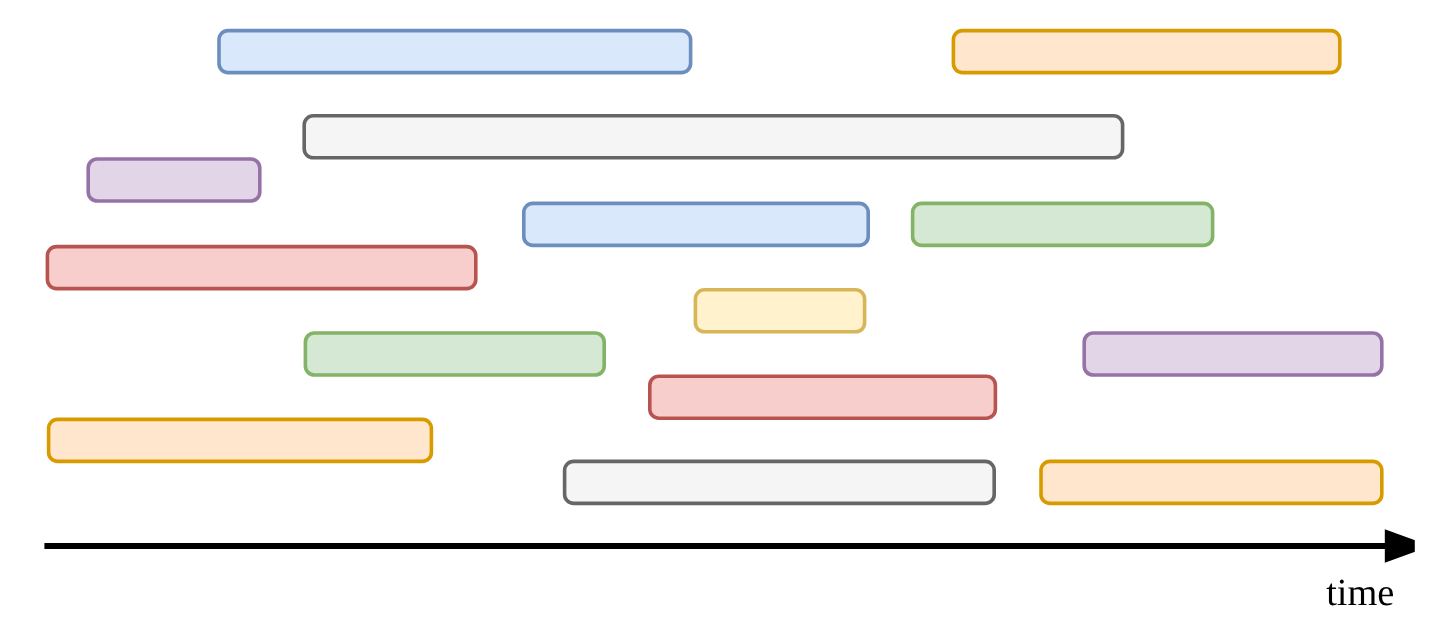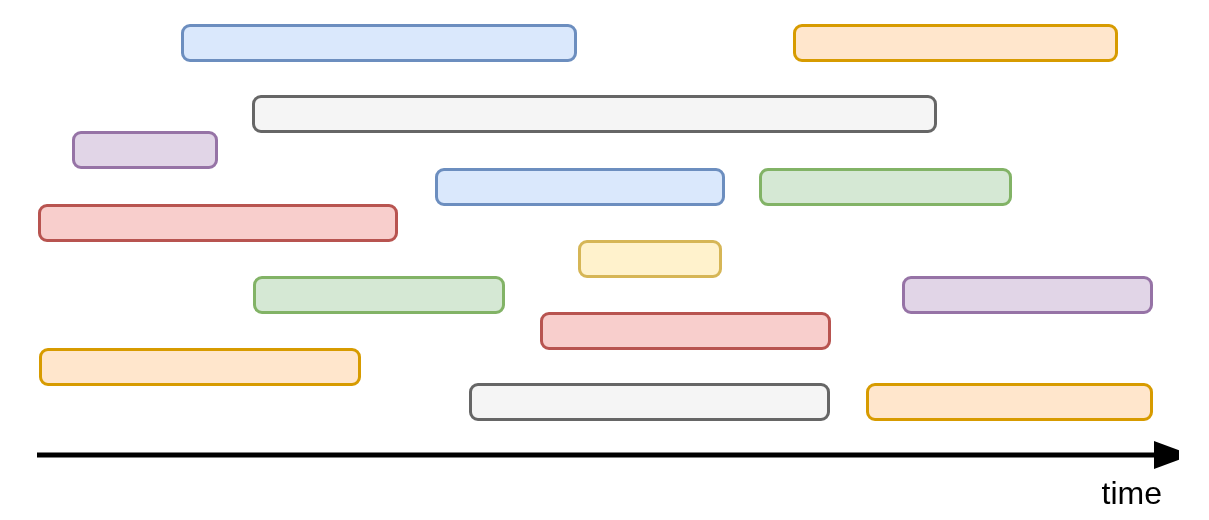--- a/index.html
+++ b/index.html
@@ -6,21 +6,21 @@
     margin: 0;
     padding: 0;
     background: #ffffff;
   }
   .canvas {
     position: relative;
     width: 1179px;
     height: 520px;
     background: #ffffff;
     overflow: hidden;
-    font-family: Liberation Sans, sans-serif;
+    font-family: Liberation Serif, serif;
   }
   .bars-layer {
     position: absolute;
     left: 0; top: 0;
     width: 100%; height: 100%;
   }
   .bar {
     position: absolute;
     box-sizing: border-box;
     border-style: solid;

